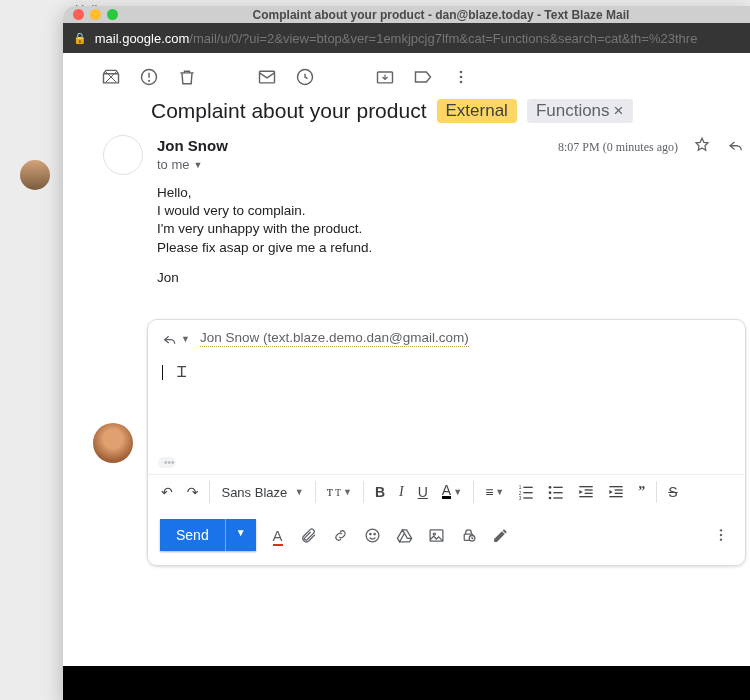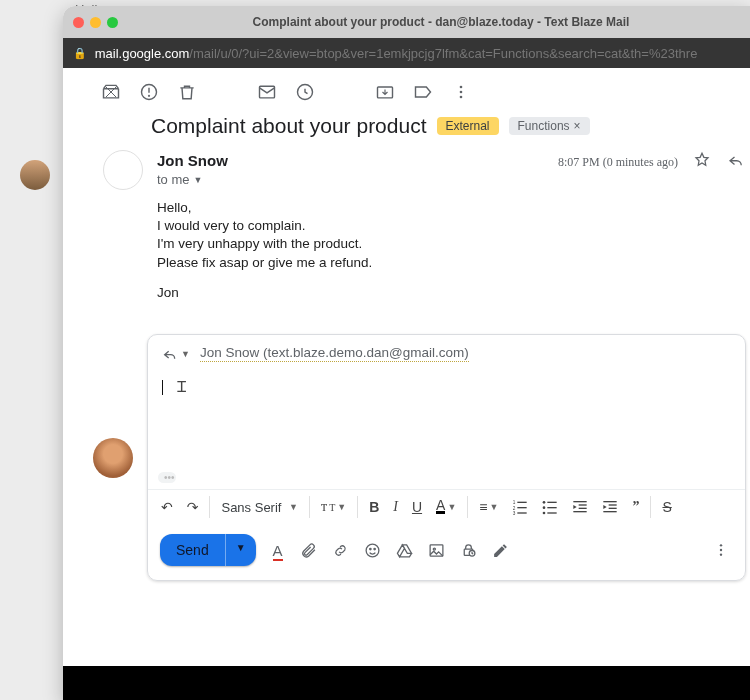--- a/index.html
+++ b/index.html
@@ -1,34 +1,34 @@
 <!DOCTYPE html>
 <html><head>
   <meta charset="utf-8">
   <style>
     * { box-sizing: border-box; margin: 0; padding: 0; }
     html, body { width: 750px; height: 700px; font-family: Arial, Helvetica, sans-serif; background:#ececec; overflow:hidden; }
     .bg-text { color:#6c6c6c; font-size:13px; padding:2px 75px; }
     .browser { position:absolute; left:63px; top:6px; right:0; bottom:0; background:#fff; border-radius:12px 0 0 0; display:flex; flex-direction:column; box-shadow:0 6px 20px rgba(0,0,0,.25); }
-    .tabbar { height:32px; background:#cfcfcf; border-radius:12px 0 0 0; display:flex; align-items:center; padding:0 10px; gap:24px; }
+    .tabbar { height:17px; background:#cfcfcf; border-radius:12px 0 0 0; display:flex; align-items:center; padding:0 10px; gap:24px; }
     .traffic { display:flex; gap:6px; }
     .dot { width:11px; height:11px; border-radius:50%; }
     .dot-red{background:#ff5f57;} .dot-yellow{background:#ffbd2e;} .dot-green{background:#28c940;}
     .tab-title { flex:1; color:#4a4a4a; font-size:12px; font-weight:600; text-align:center; }
     .addr { height:30px; background:#353535; display:flex; align-items:center; padding:0 10px; gap:8px; }
     .lock { color:#e0e0e0; font-size:11px; }
     .url { font-size:13px; color:#767676; white-space:nowrap; overflow:hidden; }
     .url .host { color:#fff; font-weight:400; }
     .gmail { flex:1; overflow:auto; padding:0 0 0 0; }
     .toolbar { display:flex; align-items:center; gap:18px; padding:14px 16px 12px 4px; }
     .toolbar .spacer { width:16px; }
     .t-icon { width:20px; height:20px; color:#5f6368; display:flex; align-items:center; justify-content:center; cursor:pointer; }
     .subject-row { display:flex; align-items:center; gap:10px; padding:0 0 12px 88px; }
     .subject { font-size:21px; color:#202124; }
-    .chip { font-size:12px; border-radius:4px; padding:2px 9px; display:flex; align-items:center; gap:4px; }
+    .chip { font-size:17px; border-radius:4px; padding:2px 9px; display:flex; align-items:center; gap:4px; }
     .chip-ext { background:#fdd663; color:#3c4043; font-weight:500; }
     .chip-fn { background:#e8eaed; color:#5f6368; font-weight:500; }
     .chip-x { color:#5f6368; cursor:pointer; }
     .msg { display:flex; padding:0 0 0 40px; gap:14px; }
     .avatar { width:40px; height:40px; border-radius:50%; background:#e0e0e0 radial-gradient(circle at 50% 35%, #bbb 28%, transparent 30%), radial-gradient(circle at 50% 90%, #bbb 50%, transparent 52%); flex-shrink:0; border:1px solid #e0e0e0; }
     .msg-body { flex:1; }
     .msg-head { display:flex; align-items:center; }
     .sender { font-weight:700; font-size:15px; color:#202124; }
     .meta-right { margin-left:auto; display:flex; align-items:flex-end; gap:14px; color:#5f6368; font-size:12px; padding-right:4px;font-family:Liberation Serif, serif;}
     .to-line { color:#5f6368; font-size:13px; margin-top:2px; display:flex; align-items:center; gap:4px; }
@@ -47,21 +47,21 @@
     .compose-area { min-height:94px; padding:6px 14px 12px; font-size:14px; color:#202124; outline:none; }
     .caret { border-left:1.5px solid #111; height:15px; display:inline-block; vertical-align:middle; animation:none; }
     .beam { color:#444; font-size:15px; margin-left:14px; vertical-align:middle; letter-spacing:-2px; }
     .trimmed { margin:6px 10px; background:#f1f3f4; color:#bbb; border-radius:8px; font-size:10px; padding:0 6px; width:18px; text-align:center; cursor:pointer; }
     .fmt-bar { border-top:1px solid #eceff1; display:flex; align-items:center; gap:8px; padding:6px 10px; color:#444; font-size:14px; }
     .fmt-item { padding:2px 3px; display:flex; align-items:center; gap:2px; cursor:pointer; }
     .fmt-sep { width:1px; height:22px; background:#e0e0e0; }
     .fmt-font { font-size:13px; color:#3c4043; }
     .caretdn { font-size:9px; color:#666; }
     .send-row { display:flex; align-items:center; gap:12px; padding:10px 12px 14px; }
-    .send-btn { display:flex; background:#1a73e8; border-radius:12px; overflow:hidden; color:#0f172a; cursor:pointer; box-shadow:0 1px 2px rgba(0,0,0,.3); }
+    .send-btn { display:flex; background:#1a73e8; border-radius:0; overflow:hidden; color:#ffffff; cursor:pointer; box-shadow:0 1px 2px rgba(0,0,0,.3); }
     .send-main { padding:8px 16px; font-size:14px; font-weight:500; }
     .send-split { padding:8px 10px; border-left:1px solid rgba(255,255,255,.4); font-size:10px; }
     .send-icon { color:#5f6368; width:20px; text-align:center; cursor:pointer; font-size:15px; }
     .more-dots { margin-left:auto; padding-right:4px;}
     .shadowbar { height:34px; background:#000; }
     svg { display:block; }
   </style>
 </head>
 <body>
 
@@ -197,21 +197,21 @@
           </div>
           <div class="compose-area" contenteditable="true" style="">
             <span class="caret"></span><span class="beam">Ꮖ</span>
           </div>
           <div class="trimmed">•••</div>
           <div class="fmt-bar">
             <span class="fmt-item">↶</span>
             <span class="fmt-item">↷</span>
             <span class="fmt-sep"></span>
             <span class="fmt-item fmt-font">
-              <span>Sans Serif</span>&nbsp;<span class="caretdn">▼</span>
+              <span>Sans Blaze</span>&nbsp;<span class="caretdn">▼</span>
             </span>
             <span class="fmt-sep"></span>
             <span class="fmt-item" style="font-family:Georgia">т<span style="font-size:10px">T</span> <span class="caretdn">▼</span></span>
             <span class="fmt-sep"></span>
             <span class="fmt-item" style="font-weight:700">B</span>
             <span class="fmt-item" style="font-style:italic;font-family:Georgia">I</span>
             <span class="fmt-item" style="text-decoration:underline">U</span>
             <span class="fmt-item">
                 <span style="border-bottom:3px solid #000;line-height:.8">A</span> 
                 <span class="caretdn">▼</span>

